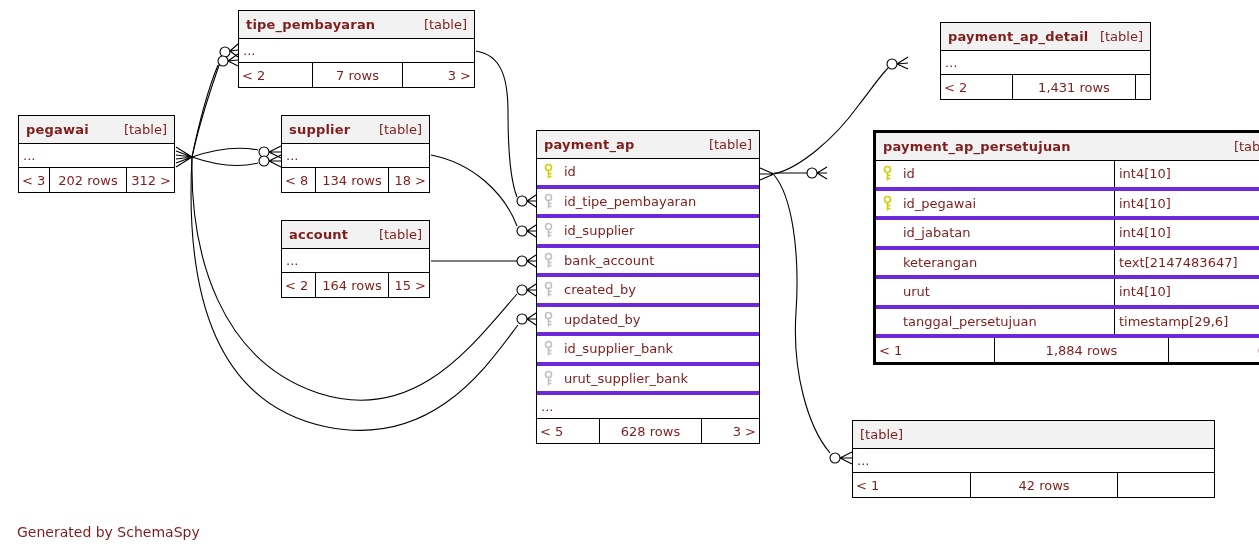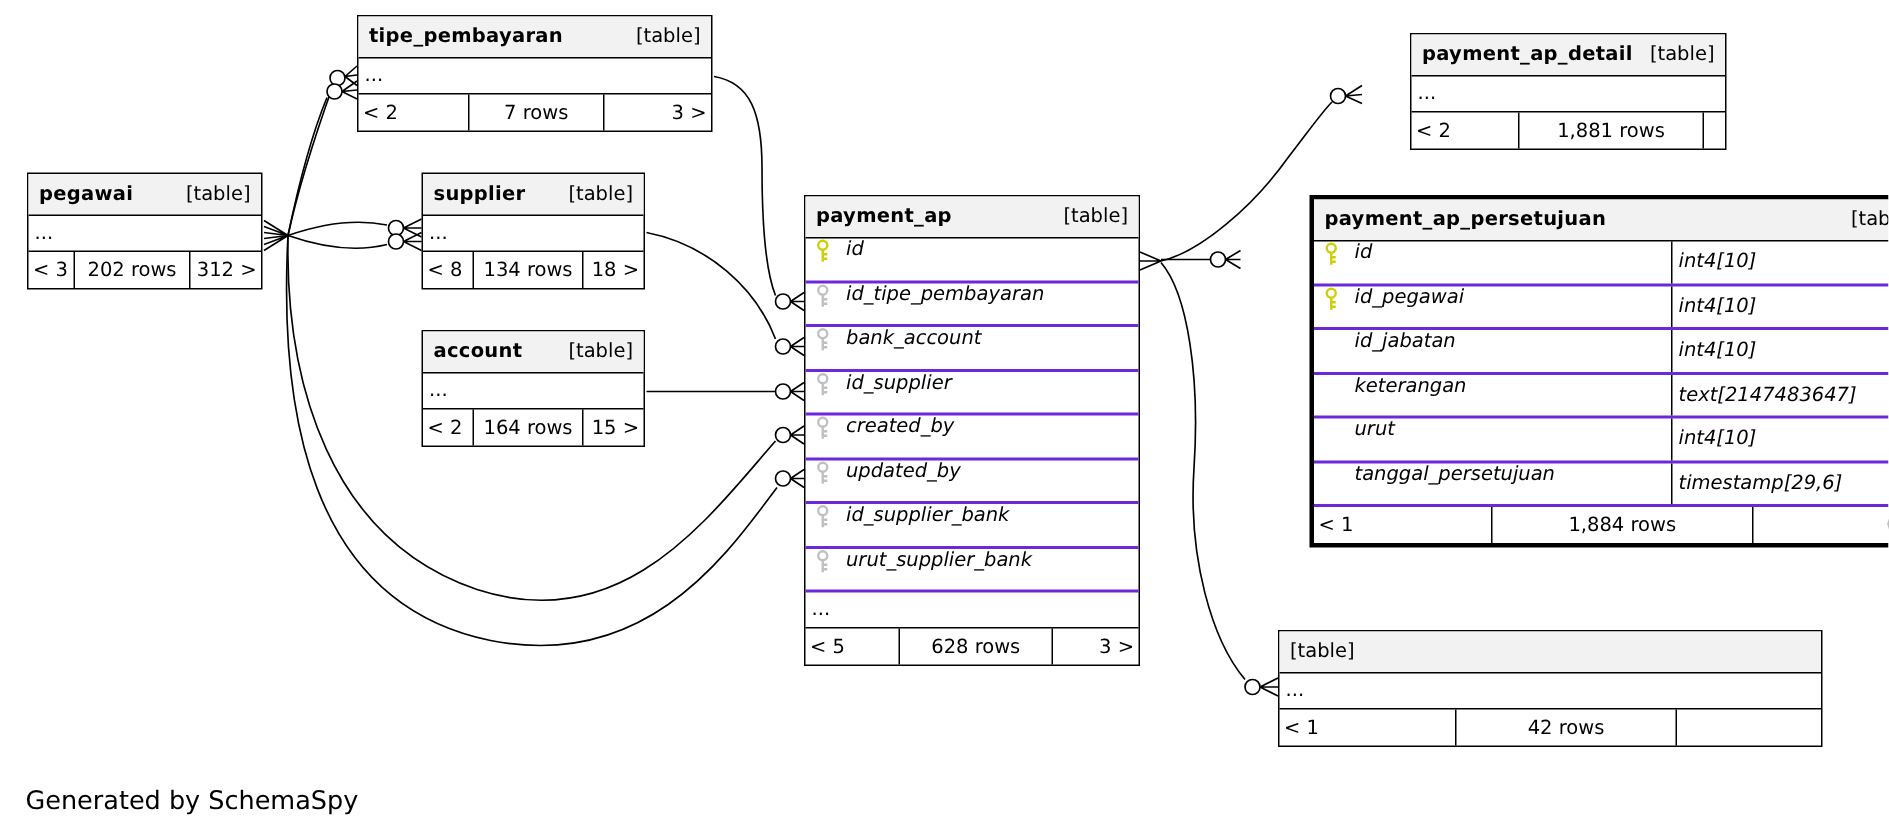--- a/index.html
+++ b/index.html
@@ -1,38 +1,38 @@
 <!DOCTYPE html>
 <html><head>
 <meta charset="utf-8">
 <style>
   html,body{margin:0;padding:0;background:#fff;}
   #canvas{position:relative;width:1259px;height:552px;background:#fff;overflow:hidden;
-          font-family:"DejaVu Sans","Liberation Sans",sans-serif;font-size:13px;color:#000000;}
+          font-family:"DejaVu Sans","Liberation Sans",sans-serif;font-size:13px;color:#7f1d1d;}
   *{box-sizing:border-box;}
   .tbl{position:absolute;background:#fff;border:1px solid #000;z-index:2;}
   .tbl.focus{border:3px solid #000;margin-left:44px;}
   .thead{height:28px;background:#f2f2f2;border-bottom:1px solid #000;display:flex;
          align-items:center;justify-content:space-between;padding:0 7px;}
   .tname{font-weight:bold;letter-spacing:.2px;}
   .ttag{font-weight:normal;}
-  .crow{height:29.5px;border-bottom:2px solid #6d28d9;display:flex;align-items:flex-start;padding-left:6px;font-style:italic;}
+  .crow{height:29.5px;border-bottom:4px solid #6d28d9;display:flex;align-items:center;padding-left:6px;}
   .crow .icon{width:14px;margin-right:7px;display:inline-flex;align-items:center;}
   .typecell{margin-left:auto;align-self:stretch;display:flex;align-items:center;
             border-left:1px solid #000;width:170px;padding-left:4px;}
   .more{height:24px;border-bottom:1px solid #000;display:flex;align-items:center;padding-left:4px;}
   .tfoot{height:24px;display:flex;align-items:stretch;}
   .fc{display:flex;align-items:center;}
   .fc.l{padding-left:3px;justify-content:flex-start;}
   .fc.c{justify-content:center;border-left:1px solid #000;}
   .fc.r{flex:1;justify-content:flex-end;padding-right:3px;border-left:1px solid #000;}
   .kp{color:#cfcf00;}
   .kf{color:#c0c0c0;}
   #edges{position:absolute;left:0;top:0;z-index:3;pointer-events:none;}
-  #credit{position:absolute;left:17px;top:524px;font-size:17px;z-index:2;}
+  #credit{position:absolute;left:17px;top:524px;font-size:14px;z-index:2;}
 </style>
 </head>
 <body>
 
 <div id="canvas">
 
   <svg id="edges" width="1259" height="552" viewBox="0 0 1259 552">
     <g fill="none" stroke="#000" stroke-width="1.1">
 
       <path d="M192,157 L176,147 M192,157 L176,151 M192,157 L176,155 M192,157 L176,159 M192,157 L176,163 M192,157 L176,167"></path>
@@ -164,30 +164,30 @@
         </span>
       <span>id_tipe_pembayaran</span>
     </div>
     <div class="crow">
       <span class="icon kf">
           <svg width="11" height="17" viewBox="0 0 11 17">
             <circle cx="5.5" cy="4.5" r="3" fill="none" stroke="currentColor" stroke-width="1.6"></circle>
             <path d="M5.5 7.5 V15.5 M5.5 10.5 H8.5 M5.5 13.5 H8.5" stroke="currentColor" stroke-width="1.6" fill="none"></path>
           </svg>
         </span>
+      <span>id_supplier</span>
+    </div>
+    <div class="crow">
+      <span class="icon kf">
+          <svg width="11" height="17" viewBox="0 0 11 17">
+            <circle cx="5.5" cy="4.5" r="3" fill="none" stroke="currentColor" stroke-width="1.6"></circle>
+            <path d="M5.5 7.5 V15.5 M5.5 10.5 H8.5 M5.5 13.5 H8.5" stroke="currentColor" stroke-width="1.6" fill="none"></path>
+          </svg>
+        </span>
       <span>bank_account</span>
-    </div>
-    <div class="crow">
-      <span class="icon kf">
-          <svg width="11" height="17" viewBox="0 0 11 17">
-            <circle cx="5.5" cy="4.5" r="3" fill="none" stroke="currentColor" stroke-width="1.6"></circle>
-            <path d="M5.5 7.5 V15.5 M5.5 10.5 H8.5 M5.5 13.5 H8.5" stroke="currentColor" stroke-width="1.6" fill="none"></path>
-          </svg>
-        </span>
-      <span>id_supplier</span>
     </div>
     <div class="crow">
       <span class="icon kf">
           <svg width="11" height="17" viewBox="0 0 11 17">
             <circle cx="5.5" cy="4.5" r="3" fill="none" stroke="currentColor" stroke-width="1.6"></circle>
             <path d="M5.5 7.5 V15.5 M5.5 10.5 H8.5 M5.5 13.5 H8.5" stroke="currentColor" stroke-width="1.6" fill="none"></path>
           </svg>
         </span>
       <span>created_by</span>
     </div>
@@ -227,21 +227,21 @@
   </div>
 
   <div class="tbl" style="left:940px;top:22px;width:211px">
     <div class="thead">
       <span class="tname">payment_ap_detail</span>
       <span class="ttag">[table]</span>
     </div>
     <div class="more">...</div>
     <div class="tfoot">
       <span class="fc l" style="width:71px">&lt; 2</span>
-      <span class="fc c" style="width:123px">1,881 rows</span>
+      <span class="fc c" style="width:123px">1,431 rows</span>
       <span class="fc r"></span>
     </div>
   </div>
 
   <div class="tbl focus" style="left:829px;top:130px;width:414px">
     <div class="thead">
       <span class="tname">payment_ap_persetujuan</span>
       <span class="ttag">[table]</span>
     </div>
     <div class="crow">

